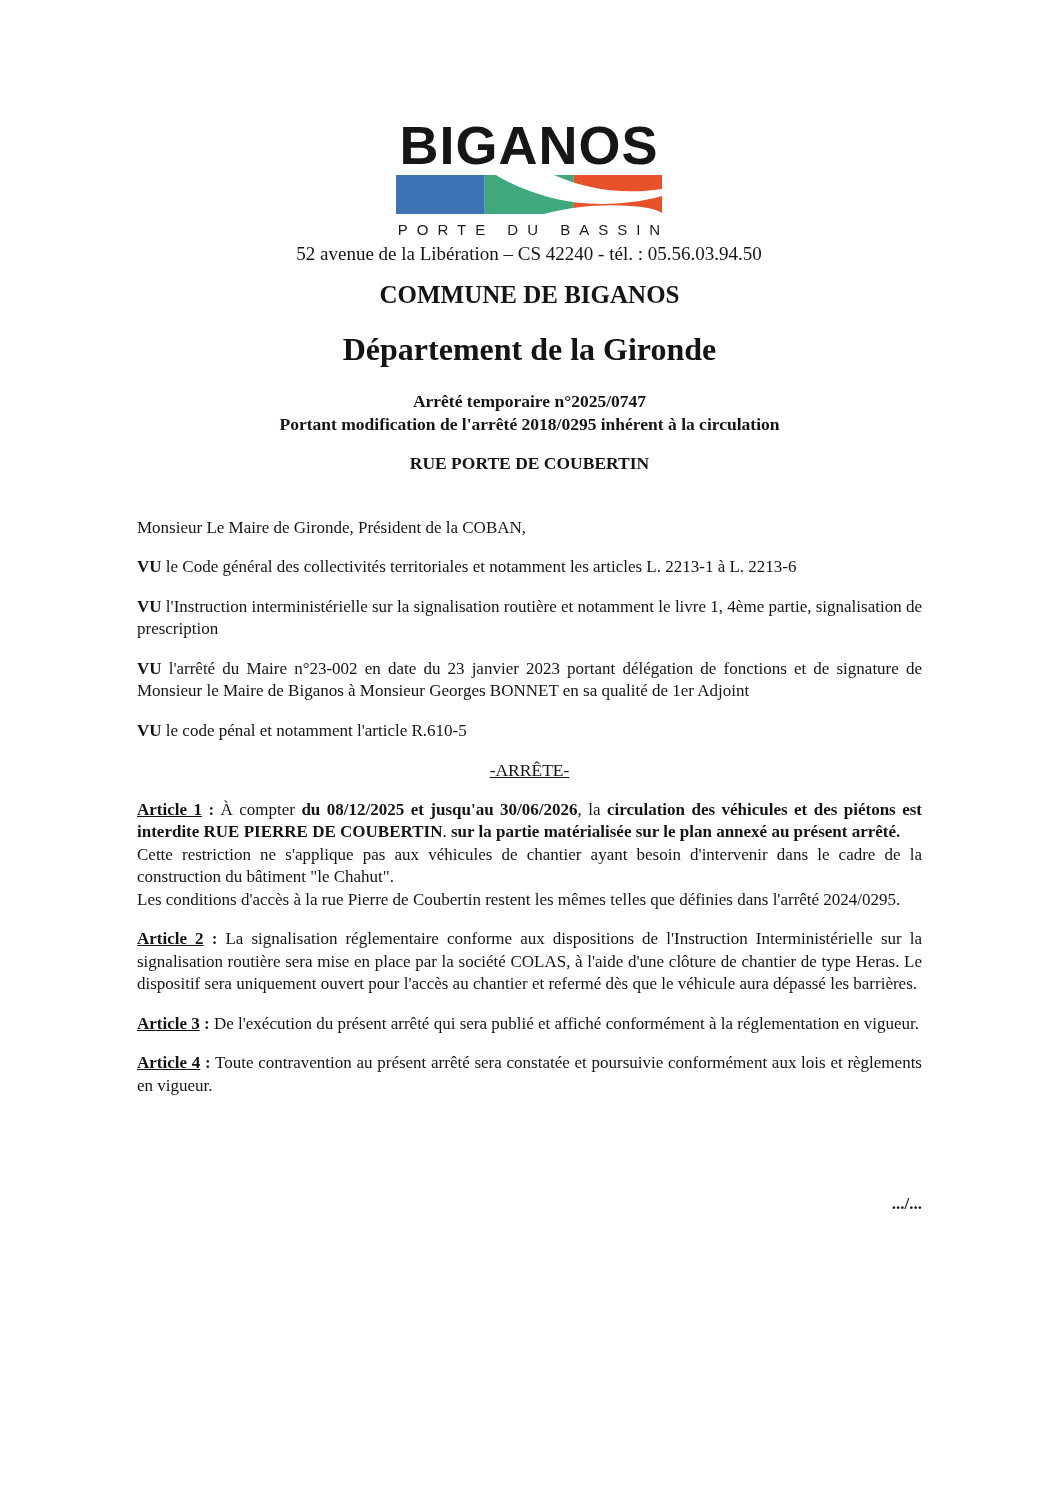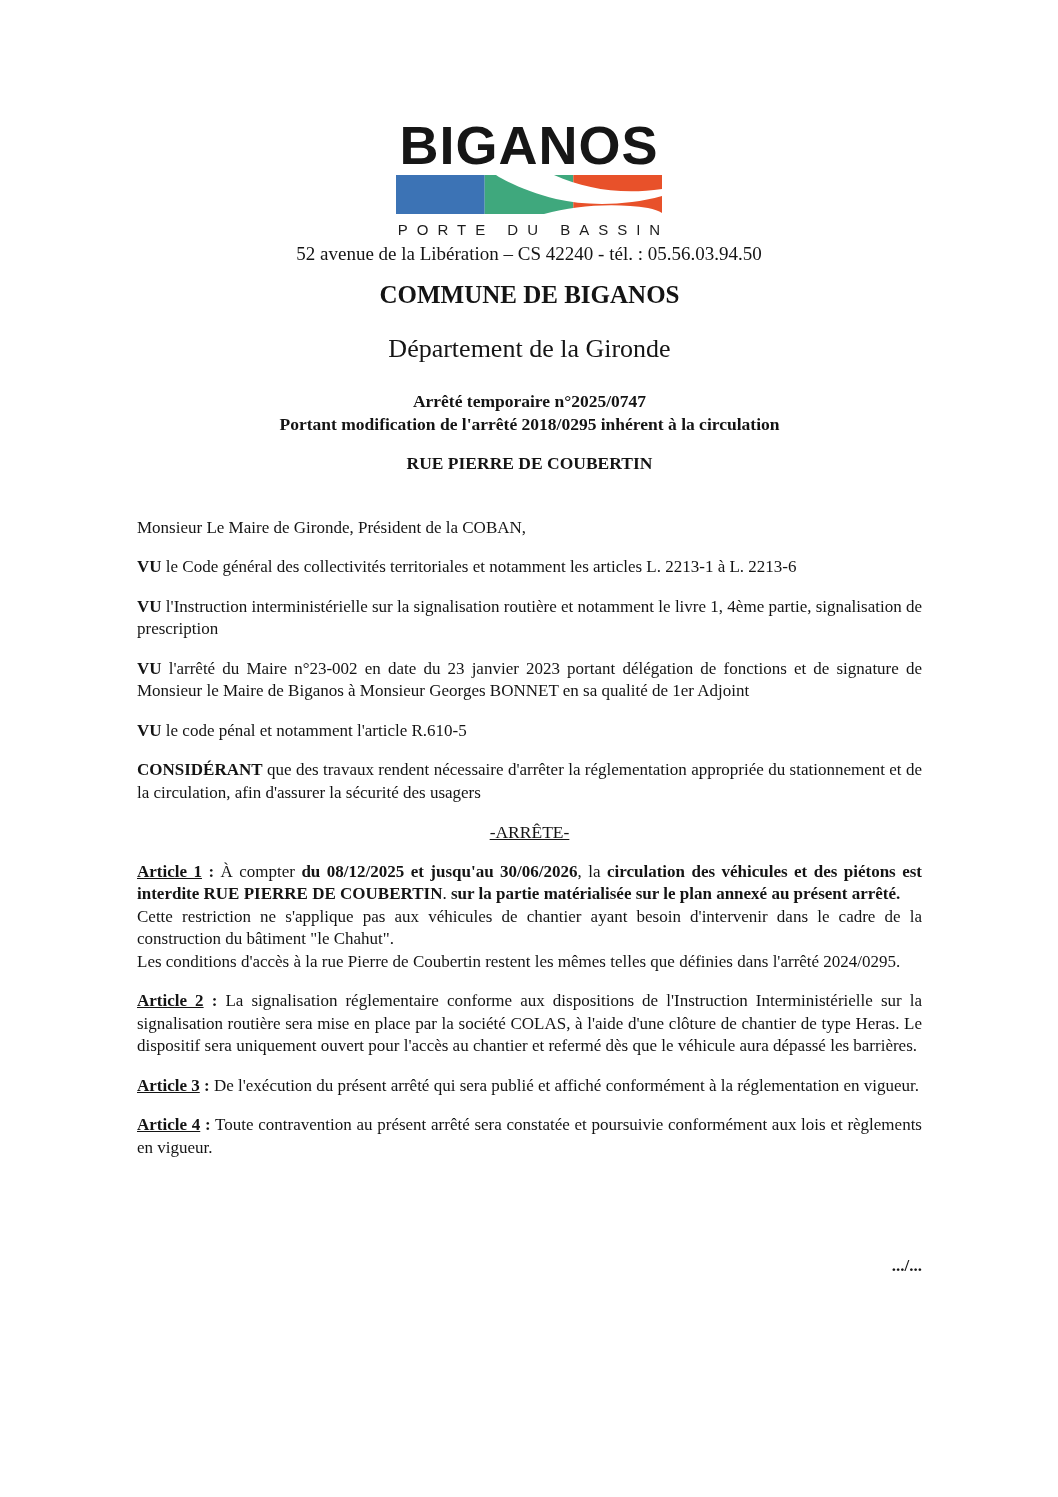--- a/index.html
+++ b/index.html
@@ -33,21 +33,21 @@
     line-height: 18px;
     letter-spacing: 9px;
     padding-left: 9px;
     color: #1c1c1c;
     white-space: nowrap;
   }
   .address { margin-top: 3px; font-size: 19px; line-height: 24px; text-align: center; }
 
   
   .h-commune { margin-top: 14px; font-size: 25px; line-height: 30px; font-weight: bold; text-align: center; }
-  .h-dept    { margin-top: 24px; font-size: 26px; line-height: 30px; font-weight: normal; text-align: center; }
+  .h-dept    { margin-top: 24px; font-size: 32px; line-height: 30px; font-weight: bold; text-align: center; }
   .h-subject { margin-top: 26px; font-size: 17.5px; line-height: 22.5px; font-weight: bold; text-align: center; }
   .h-street  { margin-top: 17px; font-size: 17.5px; line-height: 22.5px; font-weight: bold; text-align: center; }
 
   
   .preamble { margin-top: 42px; }
   .para {
     margin: 17px 0 0 0;
     font-size: 17px;
     line-height: 22.5px;
     text-align: justify;
@@ -90,29 +90,28 @@
     <div class="address">52 avenue de la Libération – CS 42240 - tél. : 05.56.03.94.50</div>
   </div>
 
   <div class="content">
     <div class="h-commune">COMMUNE DE BIGANOS</div>
     <div class="h-dept">Département de la Gironde</div>
     <div class="h-subject">
       <div>Arrêté temporaire n°2025/0747</div>
       <div>Portant modification de l'arrêté 2018/0295 inhérent à la circulation</div>
     </div>
-    <div class="h-street">RUE PIERRE DE COUBERTIN</div>
+    <div class="h-street">RUE PORTE DE COUBERTIN</div>
 
     <div class="preamble">
         <p class="para"><span>Monsieur Le Maire de Gironde, Président de la COBAN,</span></p>
         <p class="para"><span class="b">VU</span><span> le Code général des collectivités territoriales et notamment les articles L. 2213-1 à L. 2213-6</span></p>
         <p class="para"><span class="b">VU</span><span> l'Instruction interministérielle sur la signalisation routière et notamment le livre 1, 4ème partie, signalisation de prescription</span></p>
         <p class="para"><span class="b">VU</span><span> l'arrêté du Maire n°23-002 en date du 23 janvier 2023 portant délégation de fonctions et de signature de Monsieur le Maire de Biganos à Monsieur Georges BONNET en sa qualité de 1er Adjoint</span></p>
         <p class="para"><span class="b">VU</span><span> le code pénal et notamment l'article R.610-5</span></p>
-        <p class="para"><span class="b">CONSIDÉRANT</span><span> que des travaux rendent nécessaire d'arrêter la réglementation appropriée du stationnement et de la circulation, afin d'assurer la sécurité des usagers</span></p>
       </div>
 
     <div class="decision">-ARRÊTE-</div>
 
     <div class="articles">
         <p class="para"><span class="b u">Article 1</span><span class="b"> :</span><span> À compter </span><span class="b">du 08/12/2025 et jusqu'au 30/06/2026</span><span>, la </span><span class="b">circulation des véhicules et des piétons est interdite RUE PIERRE DE COUBERTIN</span><span>. </span><span class="b">sur la partie matérialisée sur le plan annexé au présent arrêté.</span><span>
 Cette restriction ne s'applique pas aux véhicules de chantier ayant besoin d'intervenir dans le cadre de la construction du bâtiment "le Chahut".
 Les conditions d'accès à la rue Pierre de Coubertin restent les mêmes telles que définies dans l'arrêté 2024/0295.</span></p>
         <p class="para"><span class="b u">Article 2</span><span class="b"> :</span><span> La signalisation réglementaire conforme aux dispositions de l'Instruction Interministérielle sur la signalisation routière sera mise en place par la société COLAS, à l'aide d'une clôture de chantier de type Heras. Le dispositif sera uniquement ouvert pour l'accès au chantier et refermé dès que le véhicule aura dépassé les barrières.</span></p>
         <p class="para"><span class="b u">Article 3</span><span class="b"> :</span><span> De l'exécution du présent arrêté qui sera publié et affiché conformément à la réglementation en vigueur.</span></p>

